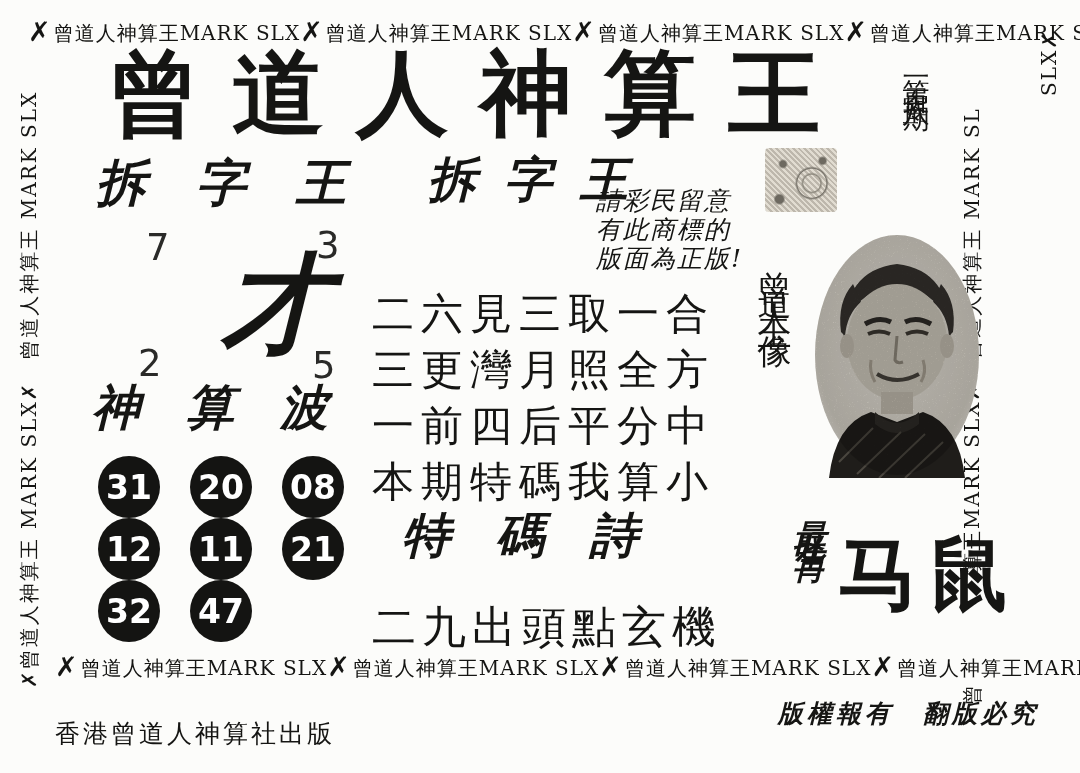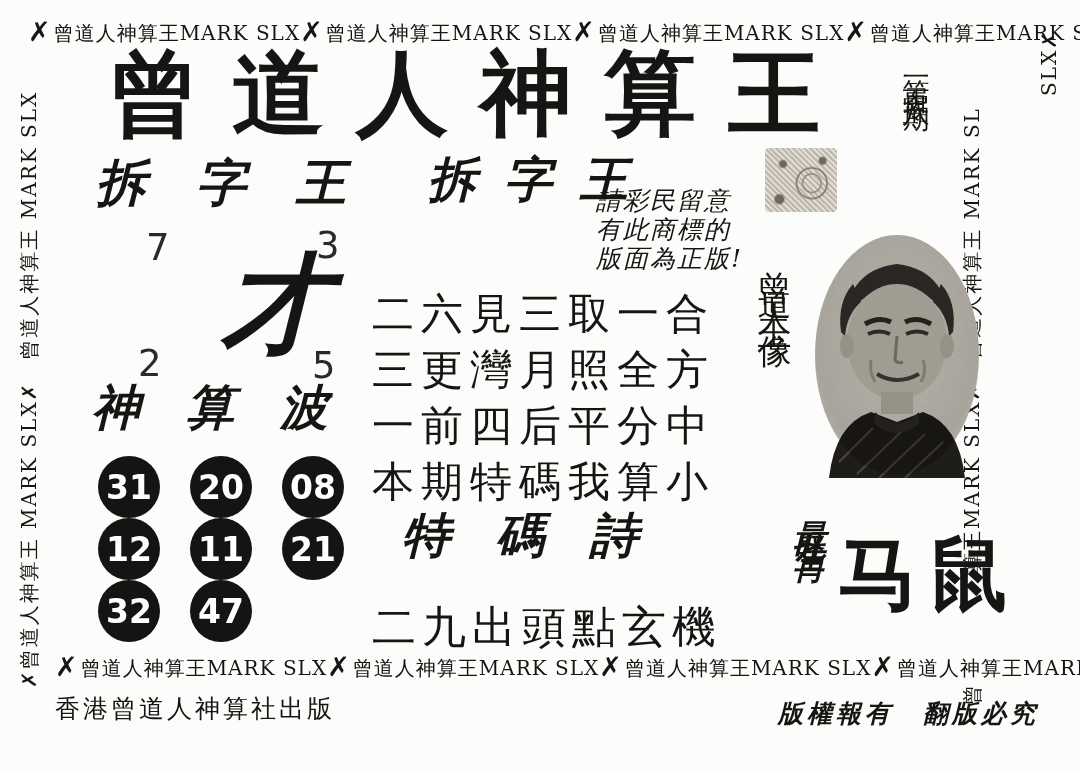--- a/index.html
+++ b/index.html
@@ -55,21 +55,21 @@
   .ball{
     width:62px;height:62px;border-radius:50%;background:#141412;color:#fff;
     display:flex;align-items:center;justify-content:center;
     font-size:33px;font-weight:bold;
   }
   
   .portrait-caption{font-size:34px;letter-spacing:16px;font-family:"DejaVu Serif",serif;}
   .zodiac-label{font-size:32px;letter-spacing:10px;font-family:"DejaVu Serif",serif;font-style:italic;font-weight:bold;}
   .zodiac-values{font-family:"DejaVu Serif",serif;font-weight:bold;font-size:80px;letter-spacing:10px;}
   
-  .publisher{font-size:25px;letter-spacing:3px;}
+  .publisher{font-size:25px;letter-spacing:3px;margin-top:25px;}
   .copyright{font-size:25px;letter-spacing:4px;font-family:"DejaVu Serif",serif;font-style:italic;font-weight:bold;}
 </style>
 </head>
 <body>
 
 <div id="page">
 
   <div class="abs hborder" style="left:28px;right:38px;top:20px;">
     <span class="bunit">
         <span class="bcross">✗</span>

